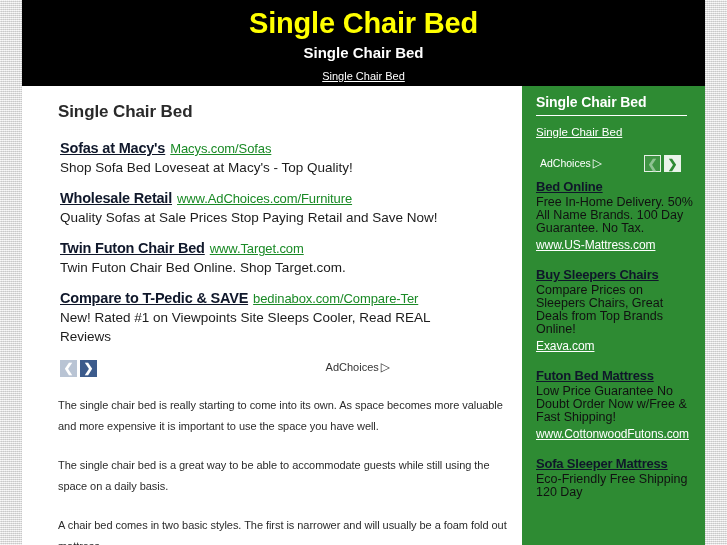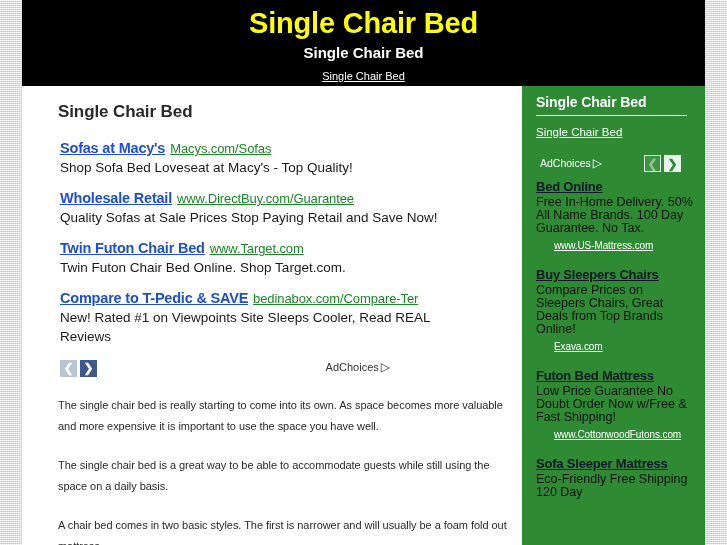--- a/index.html
+++ b/index.html
@@ -96,21 +96,21 @@
   }
   .main-ad {
     margin-bottom: 13px;
   }
   .main-ad-head {
     white-space: nowrap;
     overflow: hidden;
     line-height: 16px;
   }
   .main-ad-title {
-    color: #1d4ed8;
+    color: #0f172a;
     font-size: 14.5px;
     font-weight: bold;
     text-decoration: underline;
     cursor: pointer;
     letter-spacing: -0.2px;
   }
   .main-ad-url {
     color: #1a8a26;
     font-size: 13px;
     text-decoration: underline;
@@ -258,26 +258,25 @@
   }
   .side-ad-desc {
     color: #111111;
     font-size: 12.5px;
     line-height: 13px;
     margin-top: 1px;
   }
   .side-ad-url {
     display: inline-block;
     color: #ffffff;
-    font-size: 10px;
+    font-size: 12px;
     text-decoration: underline;
     cursor: pointer;
     margin-top: 1px;
     letter-spacing: -0.1px;
-    margin-left: 18px;
   }
 </style>
 </head>
 <body>
 
 <div id="page-wrap">
 
   <div id="masthead">
     <div id="site-title">Single Chair Bed</div>
     <div id="site-subtitle">Single Chair Bed</div>
@@ -294,21 +293,21 @@
 
         <div class="main-ad">
           <div class="main-ad-head">
             <a class="main-ad-title">Sofas at Macy's</a><a class="main-ad-url">Macys.com/Sofas</a>
           </div>
           <div class="main-ad-desc">Shop Sofa Bed Loveseat at Macy's - Top Quality!</div>
         </div>
 
         <div class="main-ad">
           <div class="main-ad-head">
-            <a class="main-ad-title">Wholesale Retail</a><a class="main-ad-url">www.DirectBuy.com/Guarantee</a>
+            <a class="main-ad-title">Wholesale Retail</a><a class="main-ad-url">www.AdChoices.com/Furniture</a>
           </div>
           <div class="main-ad-desc">Quality Sofas at Sale Prices Stop Paying Retail and Save Now!</div>
         </div>
 
         <div class="main-ad">
           <div class="main-ad-head">
             <a class="main-ad-title">Twin Futon Chair Bed</a><a class="main-ad-url">www.Target.com</a>
           </div>
           <div class="main-ad-desc">Twin Futon Chair Bed Online. Shop Target.com.</div>
         </div>

